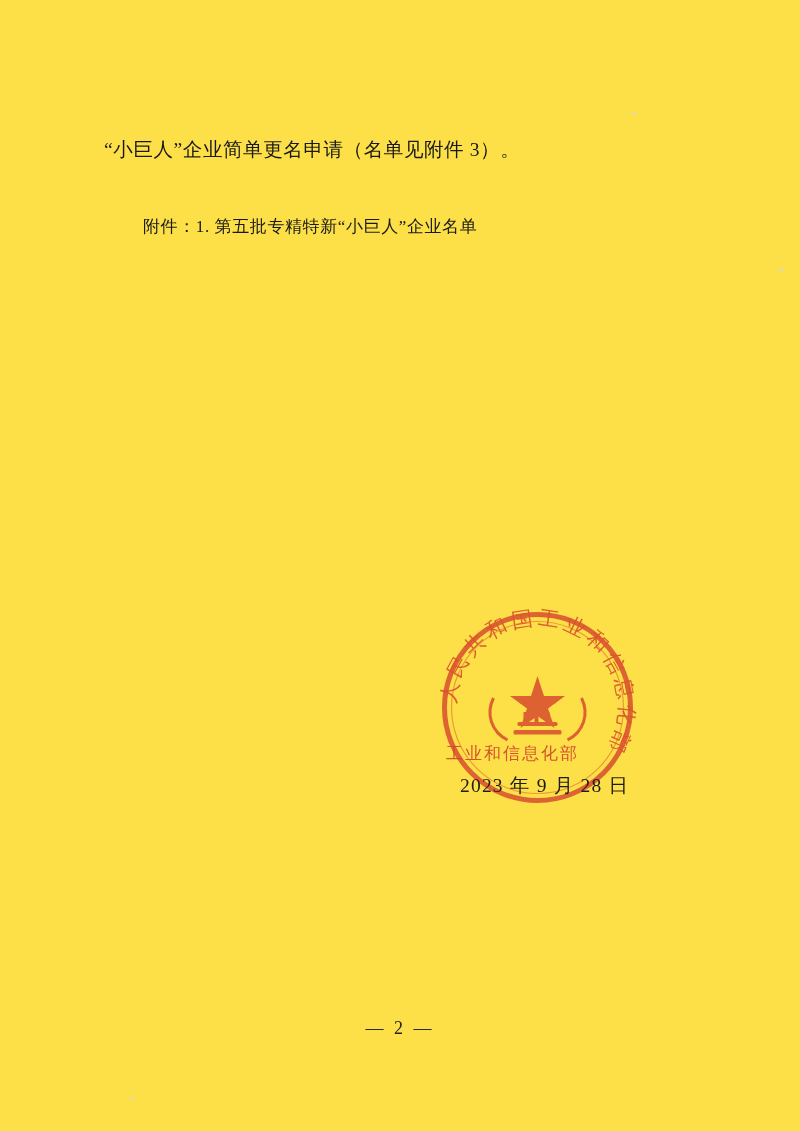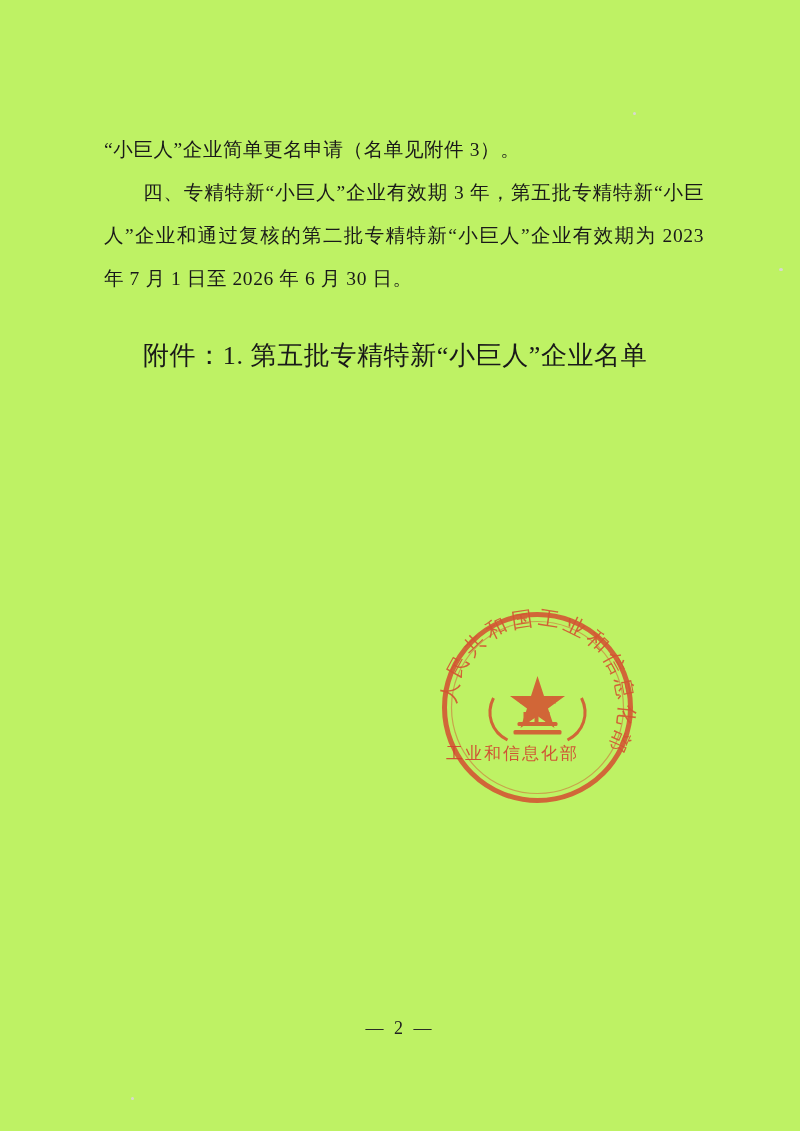--- a/index.html
+++ b/index.html
@@ -12,21 +12,21 @@
     height: 1131px;
     position: relative;
     font-family: "Liberation Serif", "DejaVu Serif", serif;
     color: #1b1b1b;
     overflow: hidden;
   }
 
   .page {
     position: absolute;
     inset: 0;
-    background: #bef264;
+    background: #fde047;
   }
 
   .content {
     position: absolute;
     left: 104px;
     top: 128px;
     width: 600px;
   }
 
   .para {
@@ -36,21 +36,21 @@
     text-align: justify;
     margin: 0 0 0 0;
     color: #191919;
   }
   .para.indent {
     text-indent: 39px;
   }
 
   .attachments {
     margin-top: 34px;
-    font-size: 26px;
+    font-size: 17px;
     line-height: 43px;
     letter-spacing: 0.6px;
     color: #191919;
   }
   .att-line { margin: 0; }
   .att-line.sub { padding-left: 78px; }
   .att-head { padding-left: 39px; }
 
   
   .seal-wrap {
@@ -112,21 +112,20 @@
 <div class="page">
 
   <div class="speck s1"></div>
   <div class="speck s2"></div>
   <div class="speck s3"></div>
 
   <div class="content">
 
     <p class="para">“小巨人”企业简单更名申请（名单见附件 3）。</p>
 
-    <p class="para indent">四、专精特新“小巨人”企业有效期 3 年，第五批专精特新“小巨人”企业和通过复核的第二批专精特新“小巨人”企业有效期为 2023 年 7 月 1 日至 2026 年 6 月 30 日。</p>
 
 
 
     <div class="attachments">
       <p class="att-line att-head">附件：1. 第五批专精特新“小巨人”企业名单</p>
     </div>
 
   </div>
 
   <div class="seal-wrap">
@@ -150,16 +149,17 @@
         <rect x="-3" y="4" width="4" height="11"></rect>
         <rect x="8" y="4" width="4" height="11"></rect>
         <path d="M -44,-10 C -52,6 -46,24 -30,32" fill="none" stroke="#d6412c" stroke-width="3"></path>
         <path d="M 44,-10 C 52,6 46,24 30,32" fill="none" stroke="#d6412c" stroke-width="3"></path>
       </g>
     </svg>
   </div>
 
   <div class="seal-text-ministry">工业和信息化部</div>
 
+  <div class="sign-date">2023 年 9 月 28 日</div>
 
   <div class="page-number">— 2 —</div>
 
 </div>
 
 </body></html>

